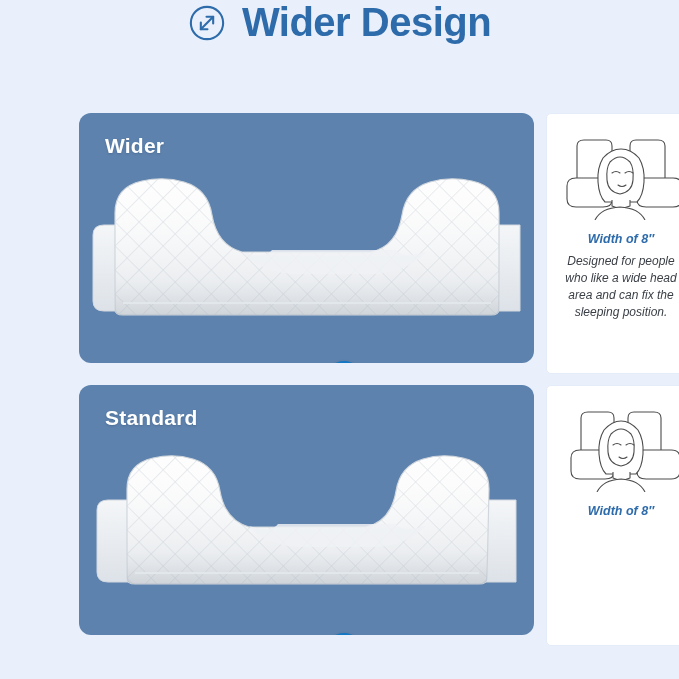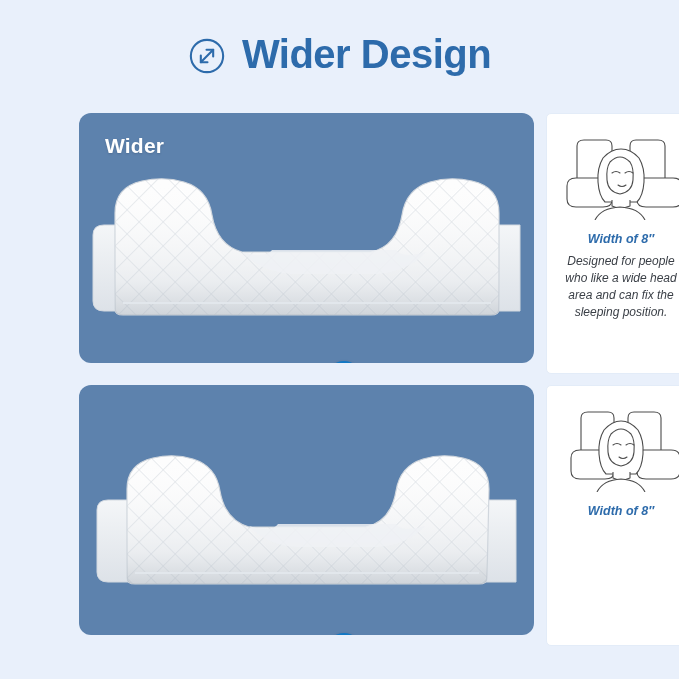--- a/index.html
+++ b/index.html
@@ -10,21 +10,21 @@
     background: #e9f0fb;
     font-family: "Liberation Sans", sans-serif;
     overflow: hidden;
     position: relative;
   }
 
   
   .header {
     height: 108px;
     display: flex;
-    align-items: center;
+    align-items: flex-start;
     justify-content: center;
     gap: 16px;
   }
   .header-icon {
     width: 38px;
     height: 38px;
     flex: 0 0 38px;
     margin-top: 4px;
   }
   .header-title {
@@ -232,20 +232,21 @@
       </svg>
     </span>
     <div class="info-heading">Width of 8″</div>
     <div class="info-text">Designed for people who like a wide head area and can fix the sleeping position.</div>
   </div>
 </div>
 
 <div class="row row-standard">
 
   <div class="product-card">
+    <span class="card-label">Standard</span>
 
     <div class="pillow-stage">
       <svg class="pillow-svg" width="455" height="250" viewBox="0 0 455 250">
         <defs>
           <pattern id="quiltB" width="17" height="17" patternUnits="userSpaceOnUse" patternTransform="rotate(45)">
             <rect width="17" height="17" fill="#ffffff"></rect>
             <path d="M0 0 H17 M0 0 V17" stroke="#dfe3e8" stroke-width="1.5"></path>
             <rect x="1" y="1" width="15" height="15" fill="#fdfdfd"></rect>
           </pattern>
           <linearGradient id="shadeB" x1="0" y1="0" x2="0" y2="1">

